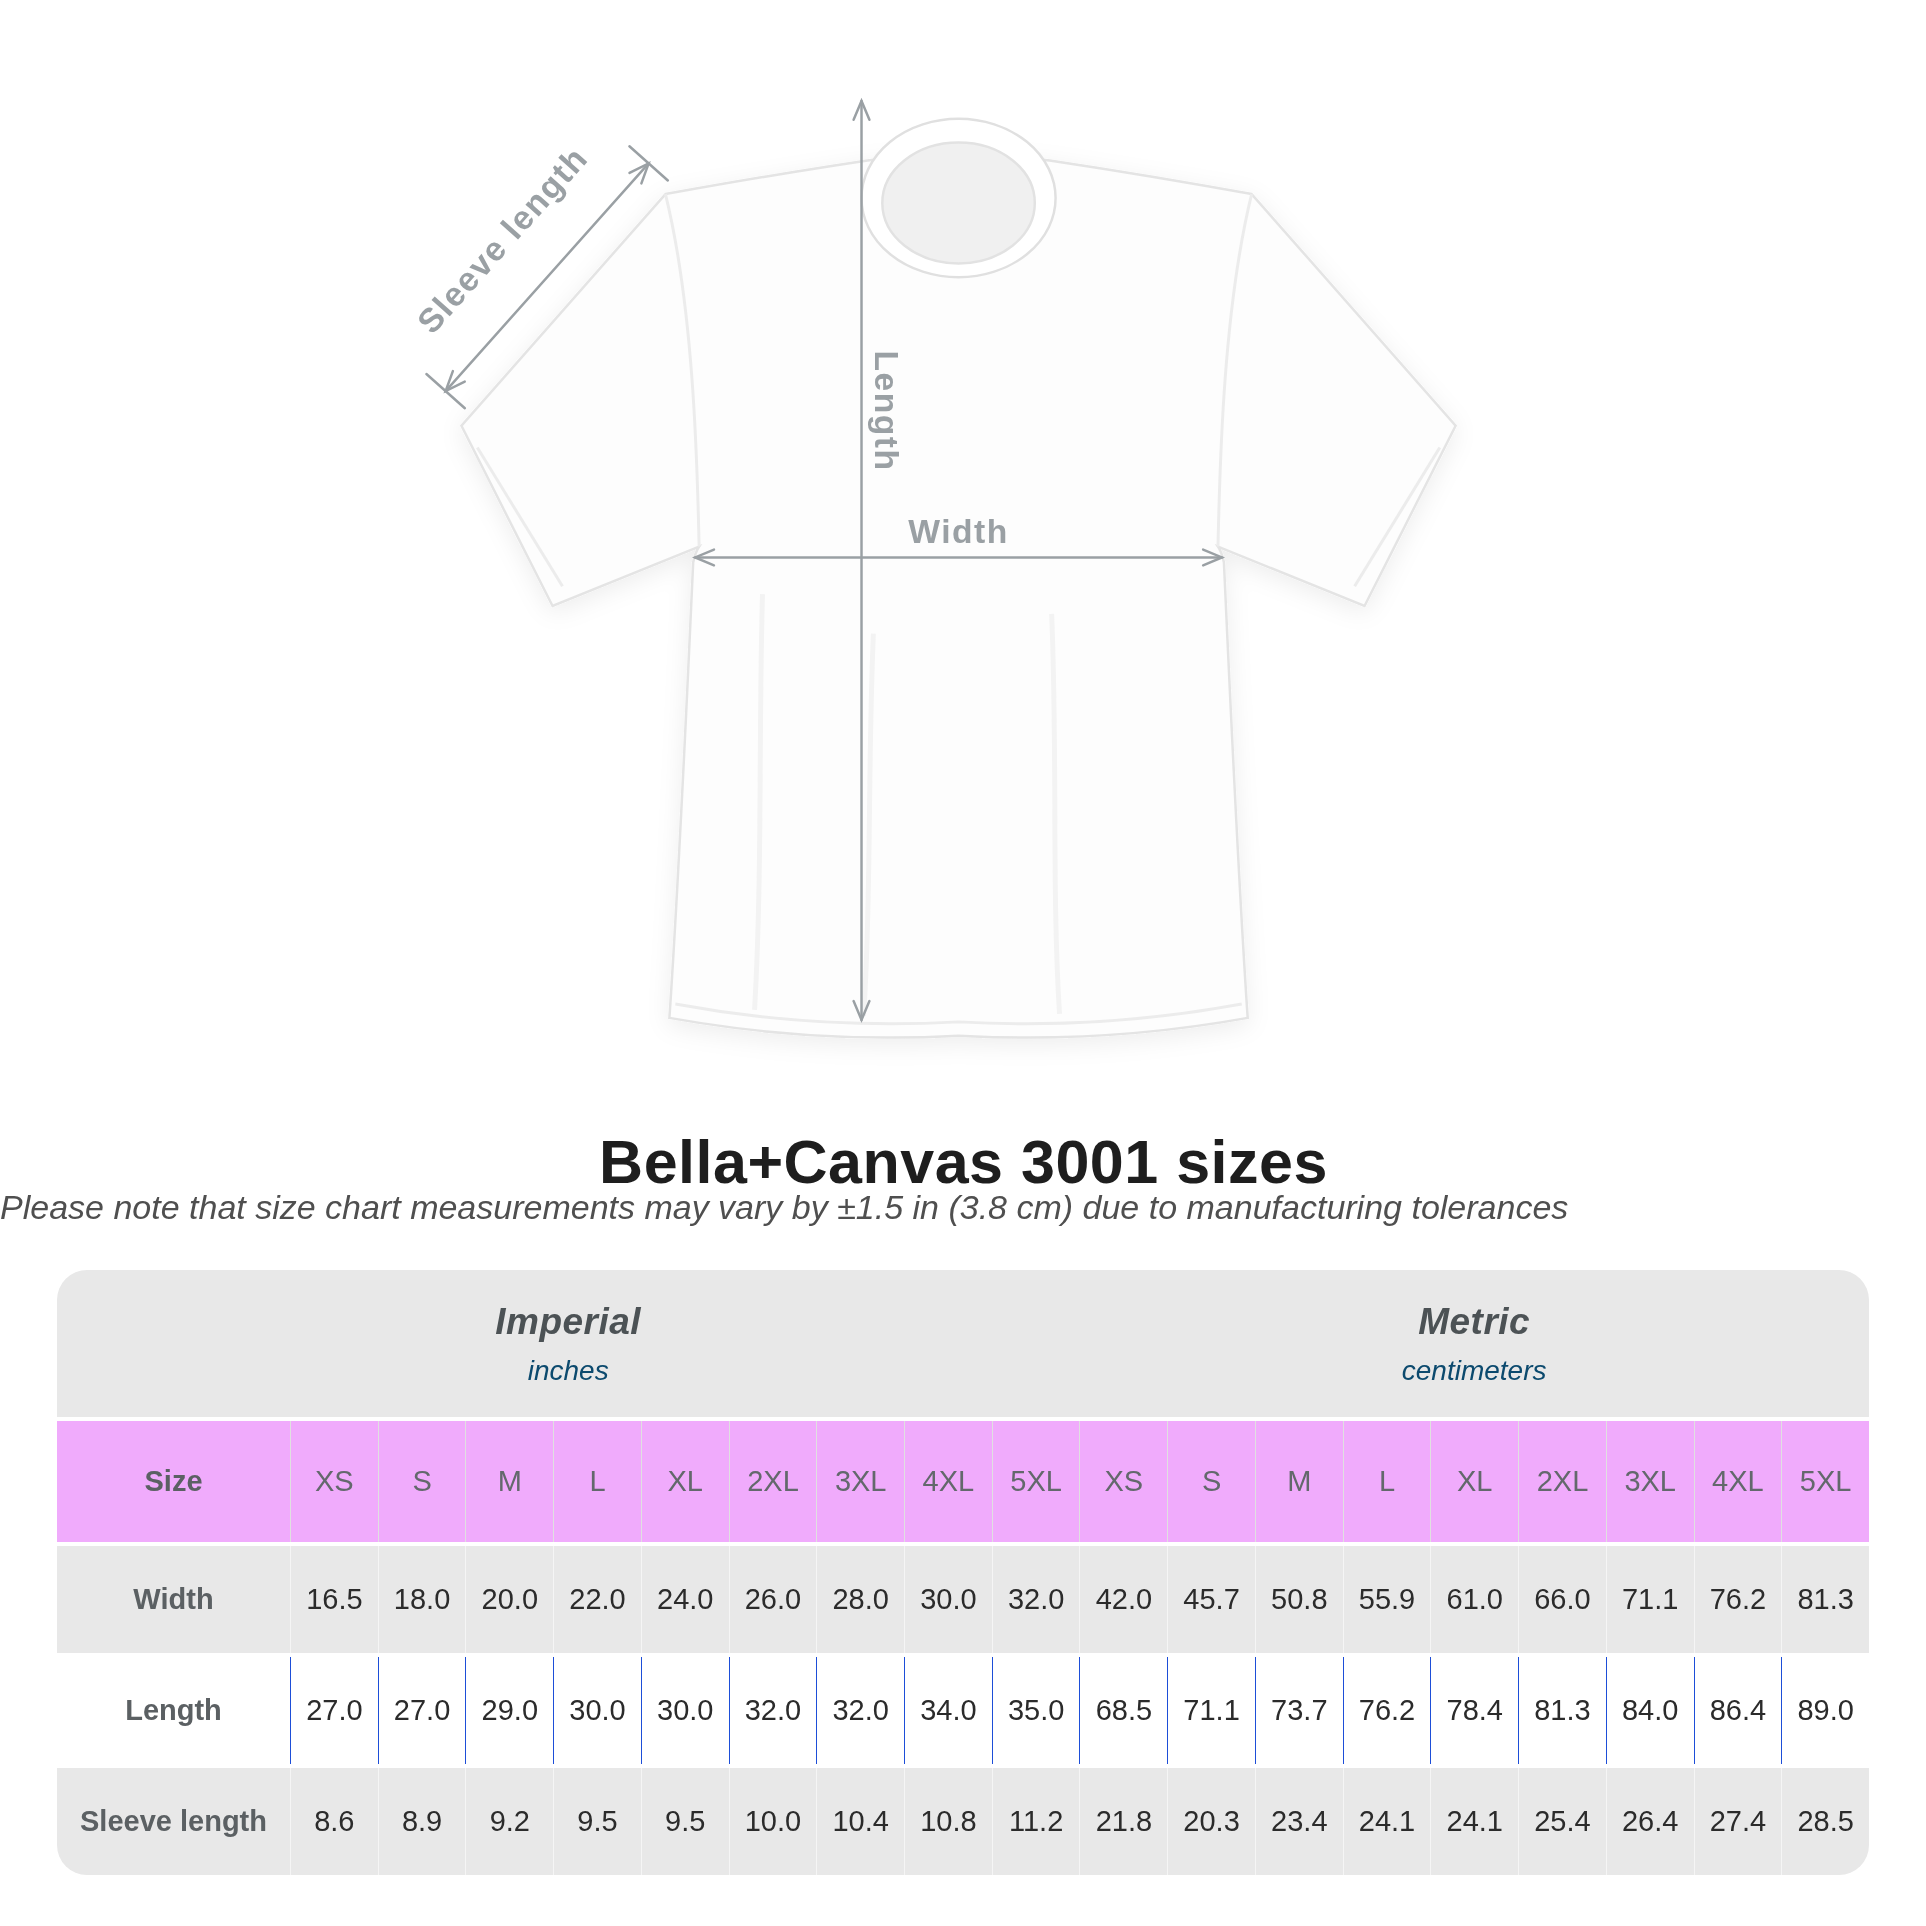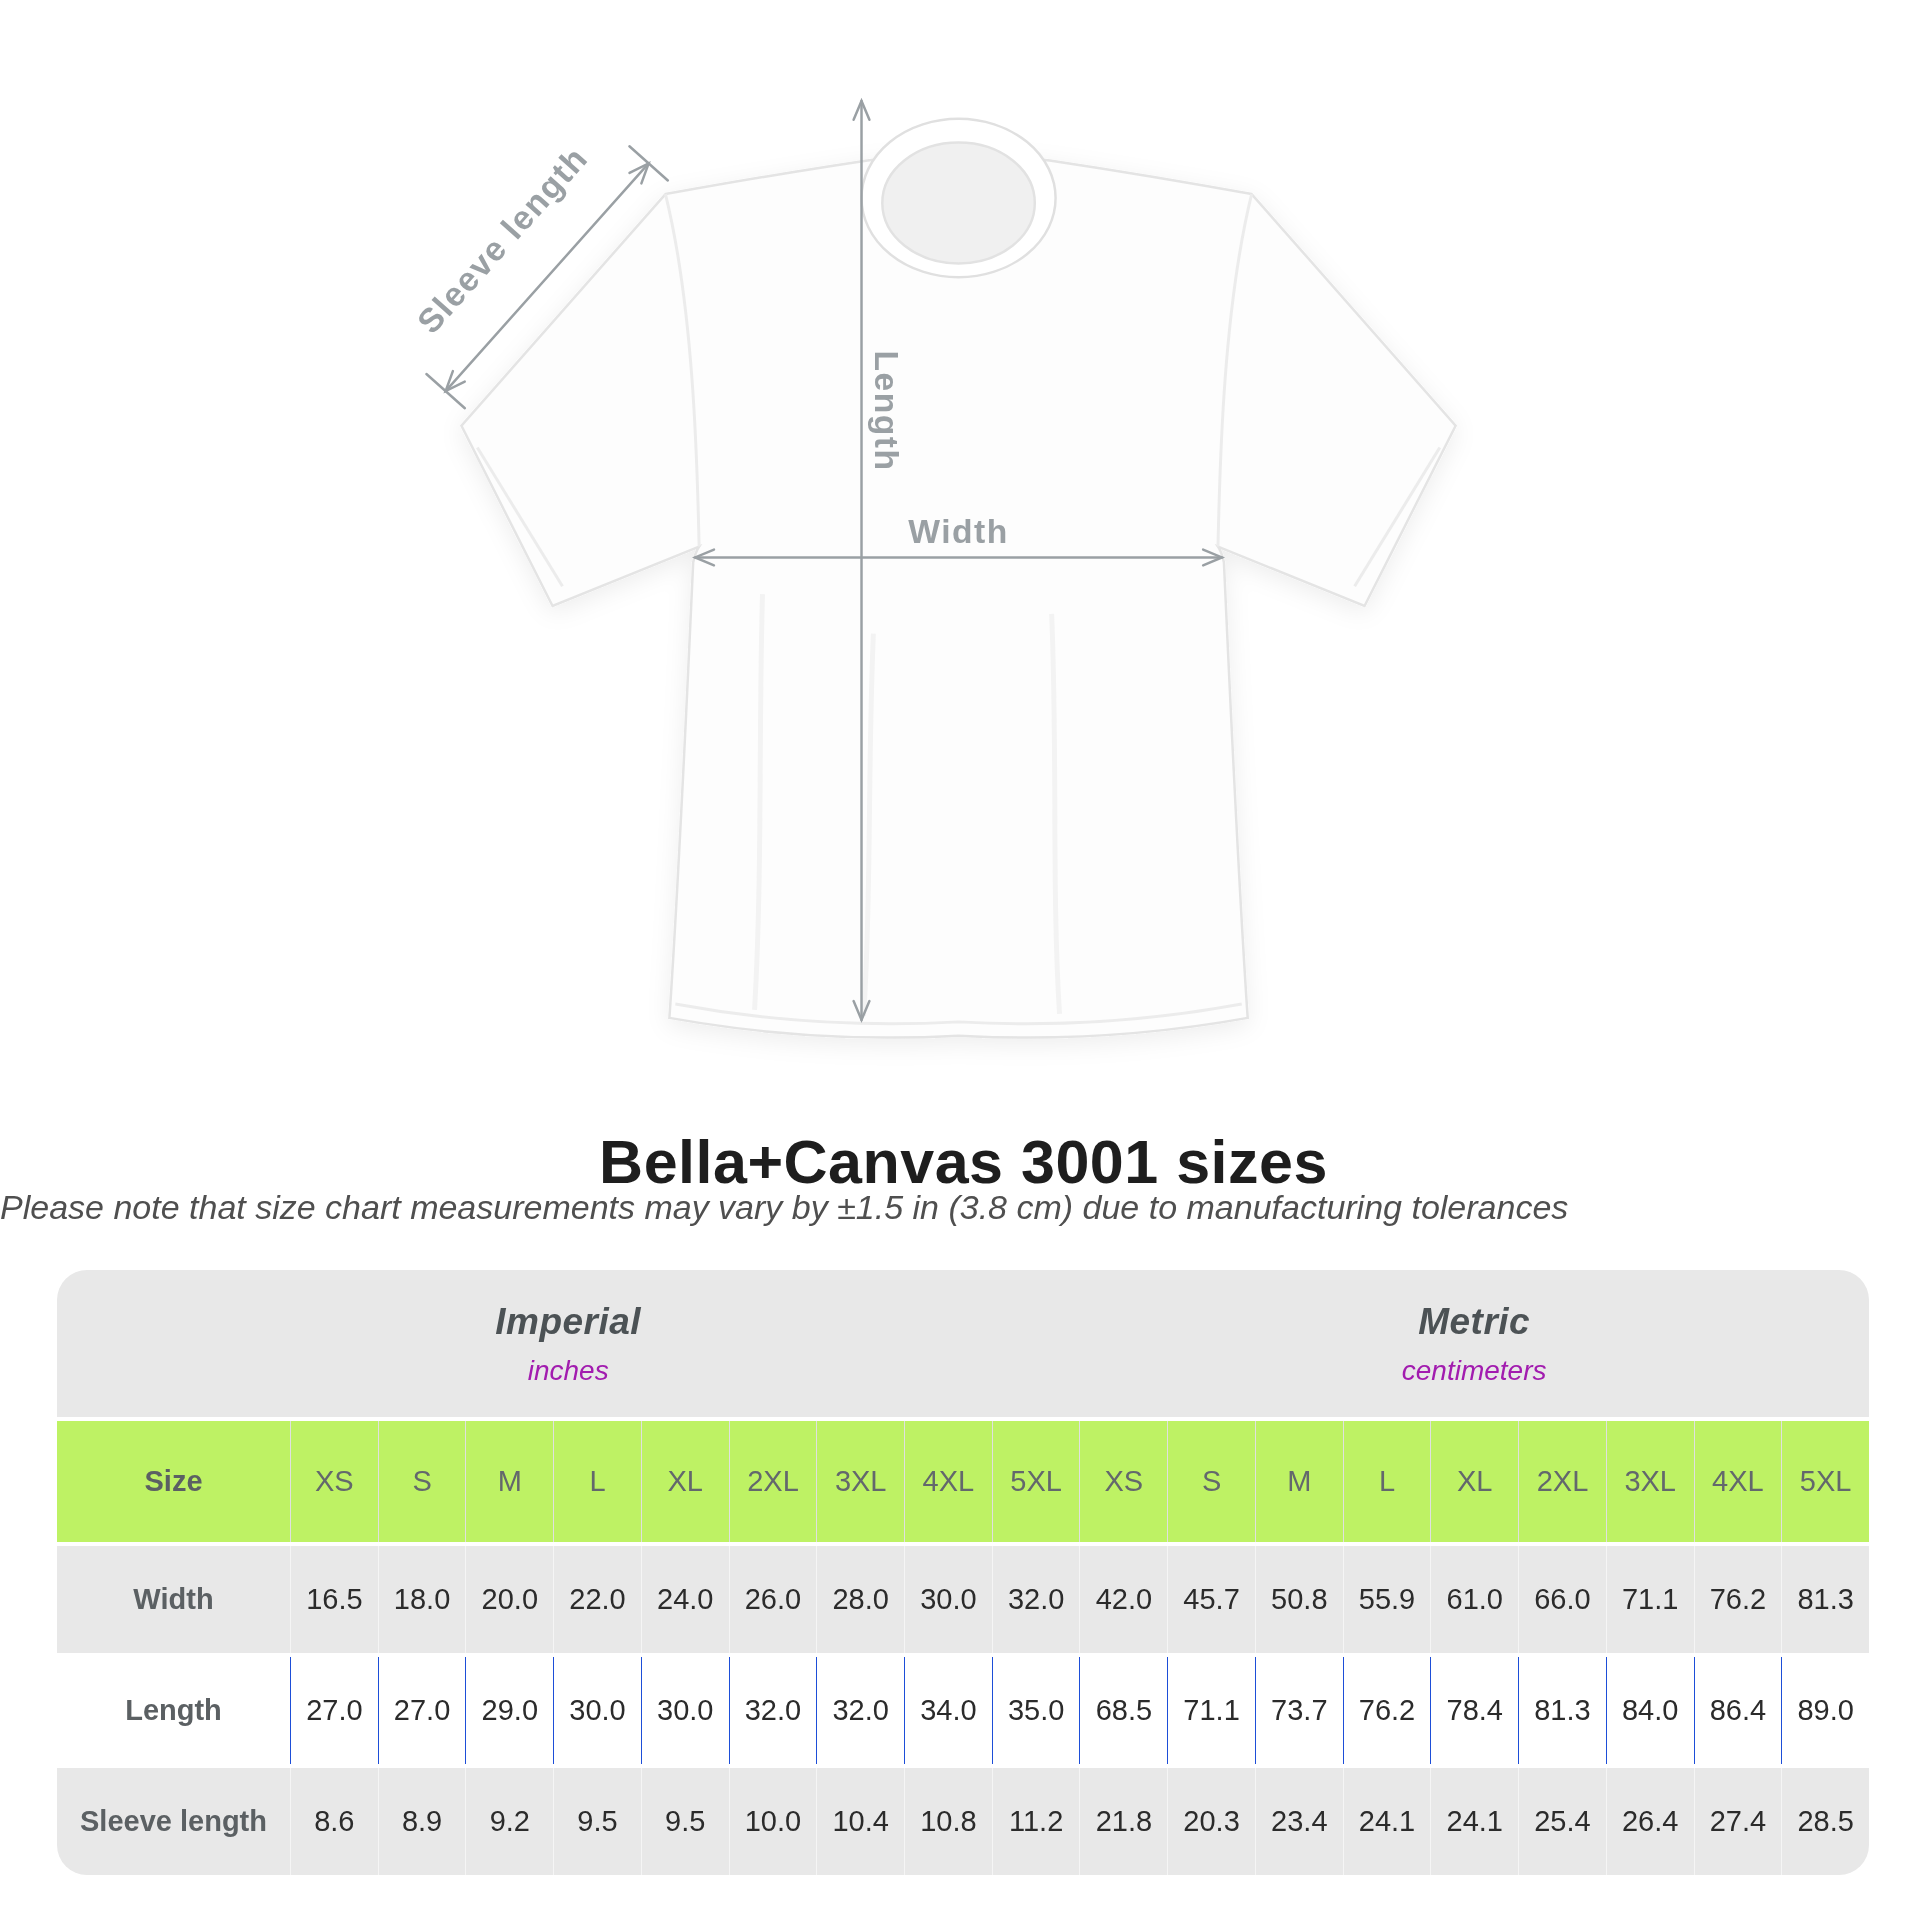--- a/index.html
+++ b/index.html
@@ -22,22 +22,22 @@
             font-size:34px;font-style:italic;color:#4f4f4f;}
 
   
   .size-table{position:absolute;left:57px;top:1270px;width:1812px;}
   .trow{display:grid;grid-template-columns:233px repeat(18,1fr);}
   .trow + .trow{margin-top:4px;}
   .row-unit{grid-template-columns:56.42% 43.58%;height:147px;background:#e8e8e8;
             border-radius:30px 30px 0 0;}
   .unit-cell{display:flex;flex-direction:column;align-items:center;justify-content:center;gap:12px;}
   .unit-title{font-size:37px;font-weight:700;font-style:italic;color:#4c5255;letter-spacing:0.5px;}
-  .unit-sub{font-size:28px;font-style:italic;color:#a21caf;}
-  .row-sizes{height:121px;background:#bef264;}
+  .unit-sub{font-size:28px;font-style:italic;color:#0c4a6e;}
+  .row-sizes{height:121px;background:#f0abfc;}
   .row-data{height:107px;background:#ffffff;}
   .row-data.gray{background:#e8e8e8;}
   .row-data.last{border-radius:0 0 30px 30px;}
   .cell{display:flex;align-items:center;justify-content:center;min-width:0;}
   .row-sizes .cell + .cell{border-left:1px solid #e0e0e0;}
   .row-data .cell + .cell{border-left:1px solid #1d4ed8;}
   .row-data.gray .cell + .cell{border-left:1px solid #f5f5f5;}
   .label-cell{font-weight:700;font-size:29px;color:#5b6063;}
   .size-cell{font-weight:400;font-size:29px;color:#63686c;}
   .value-cell{font-size:29px;color:#2b2b2b;}

